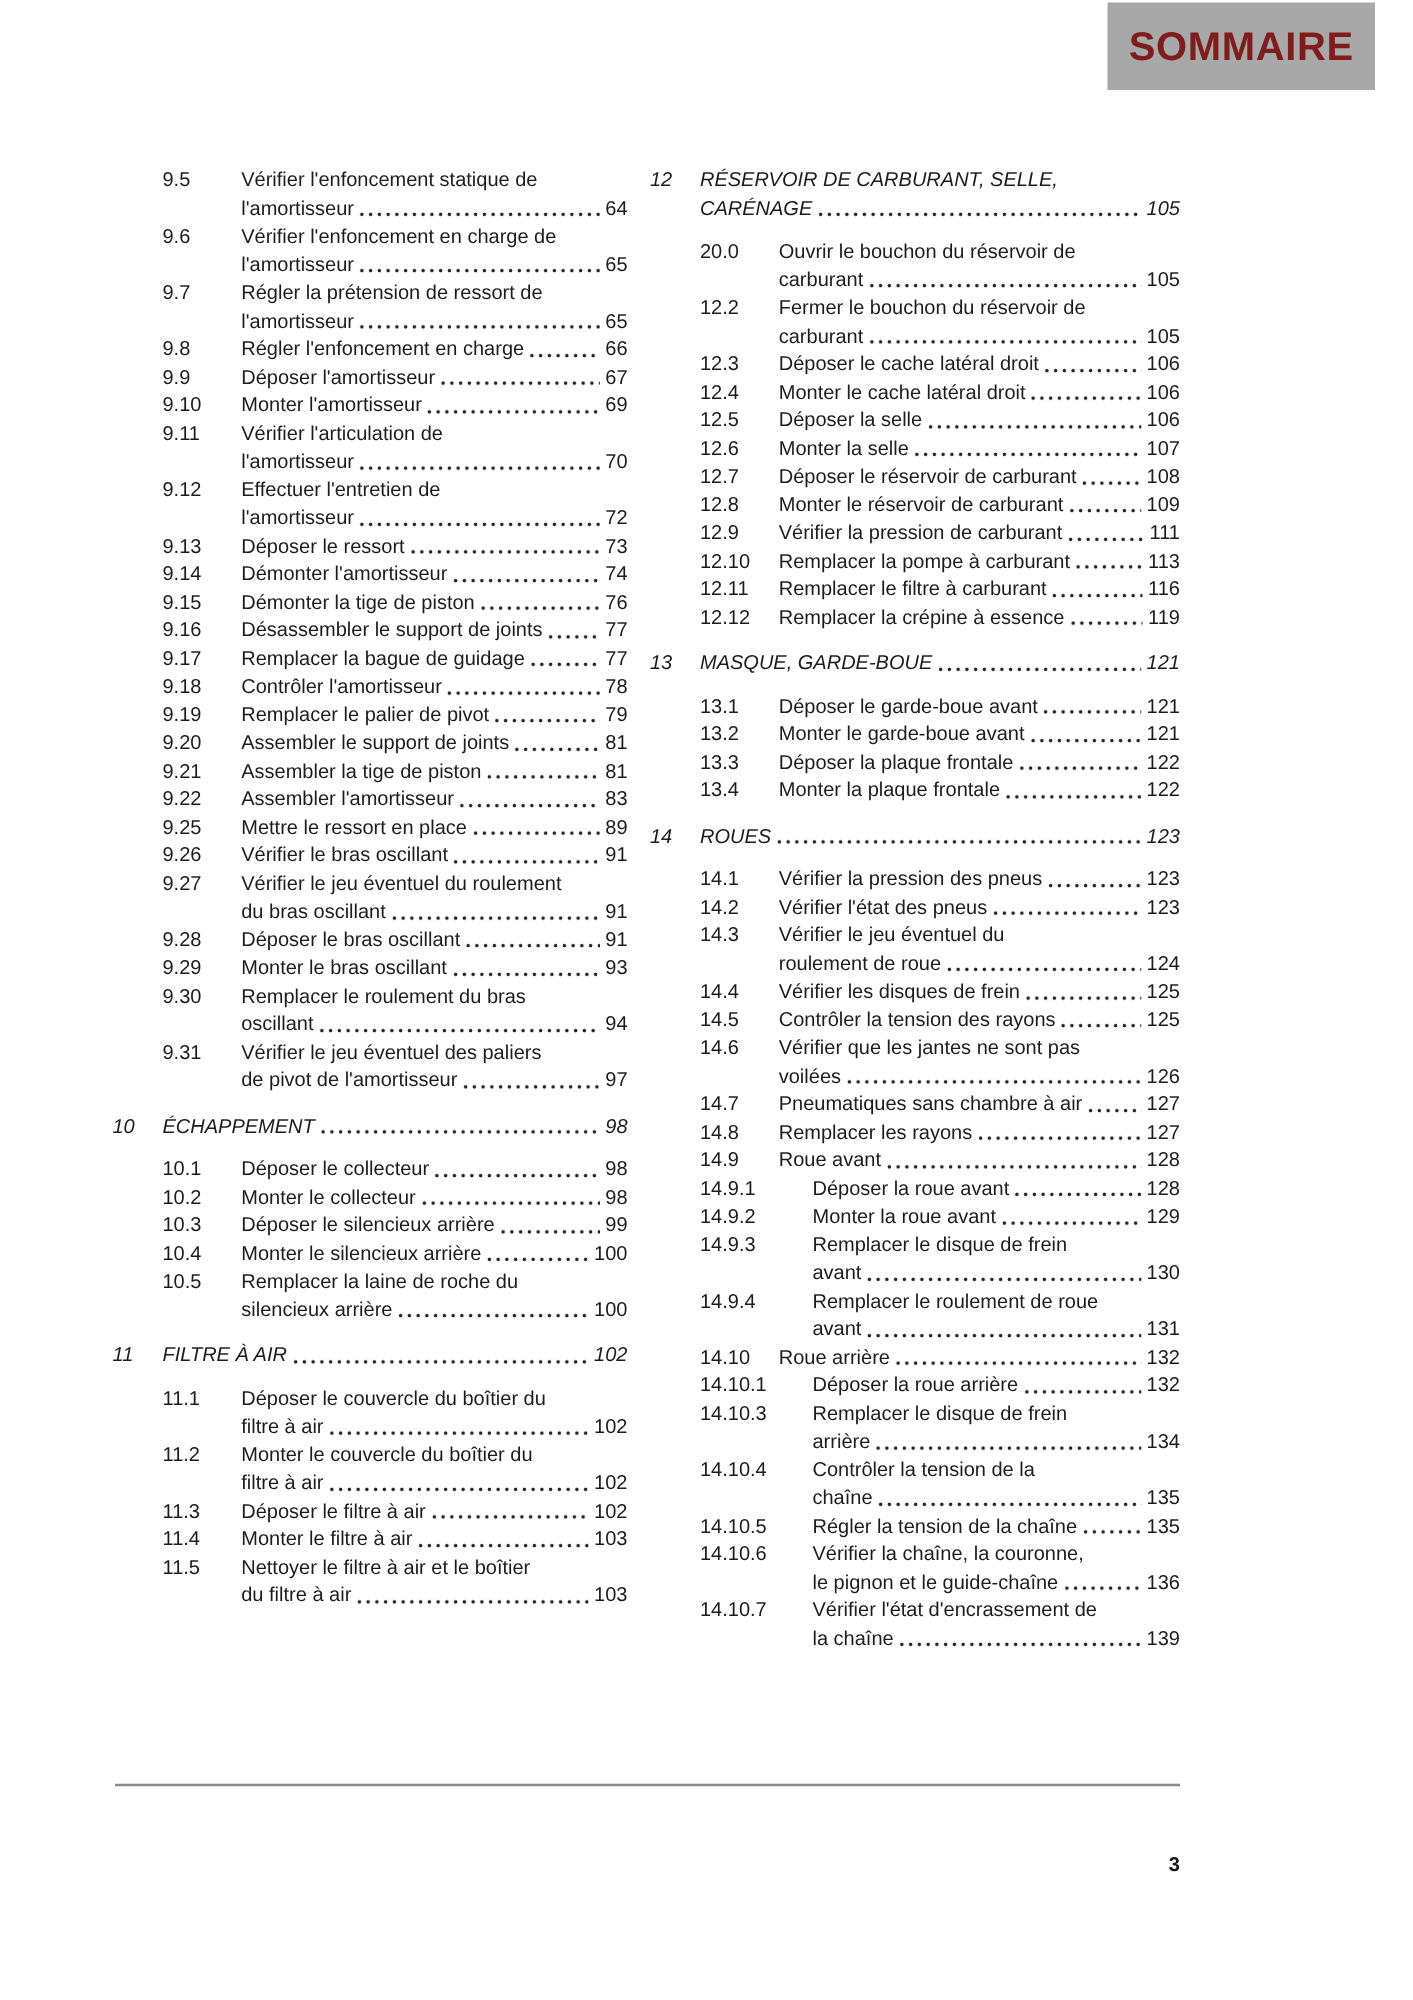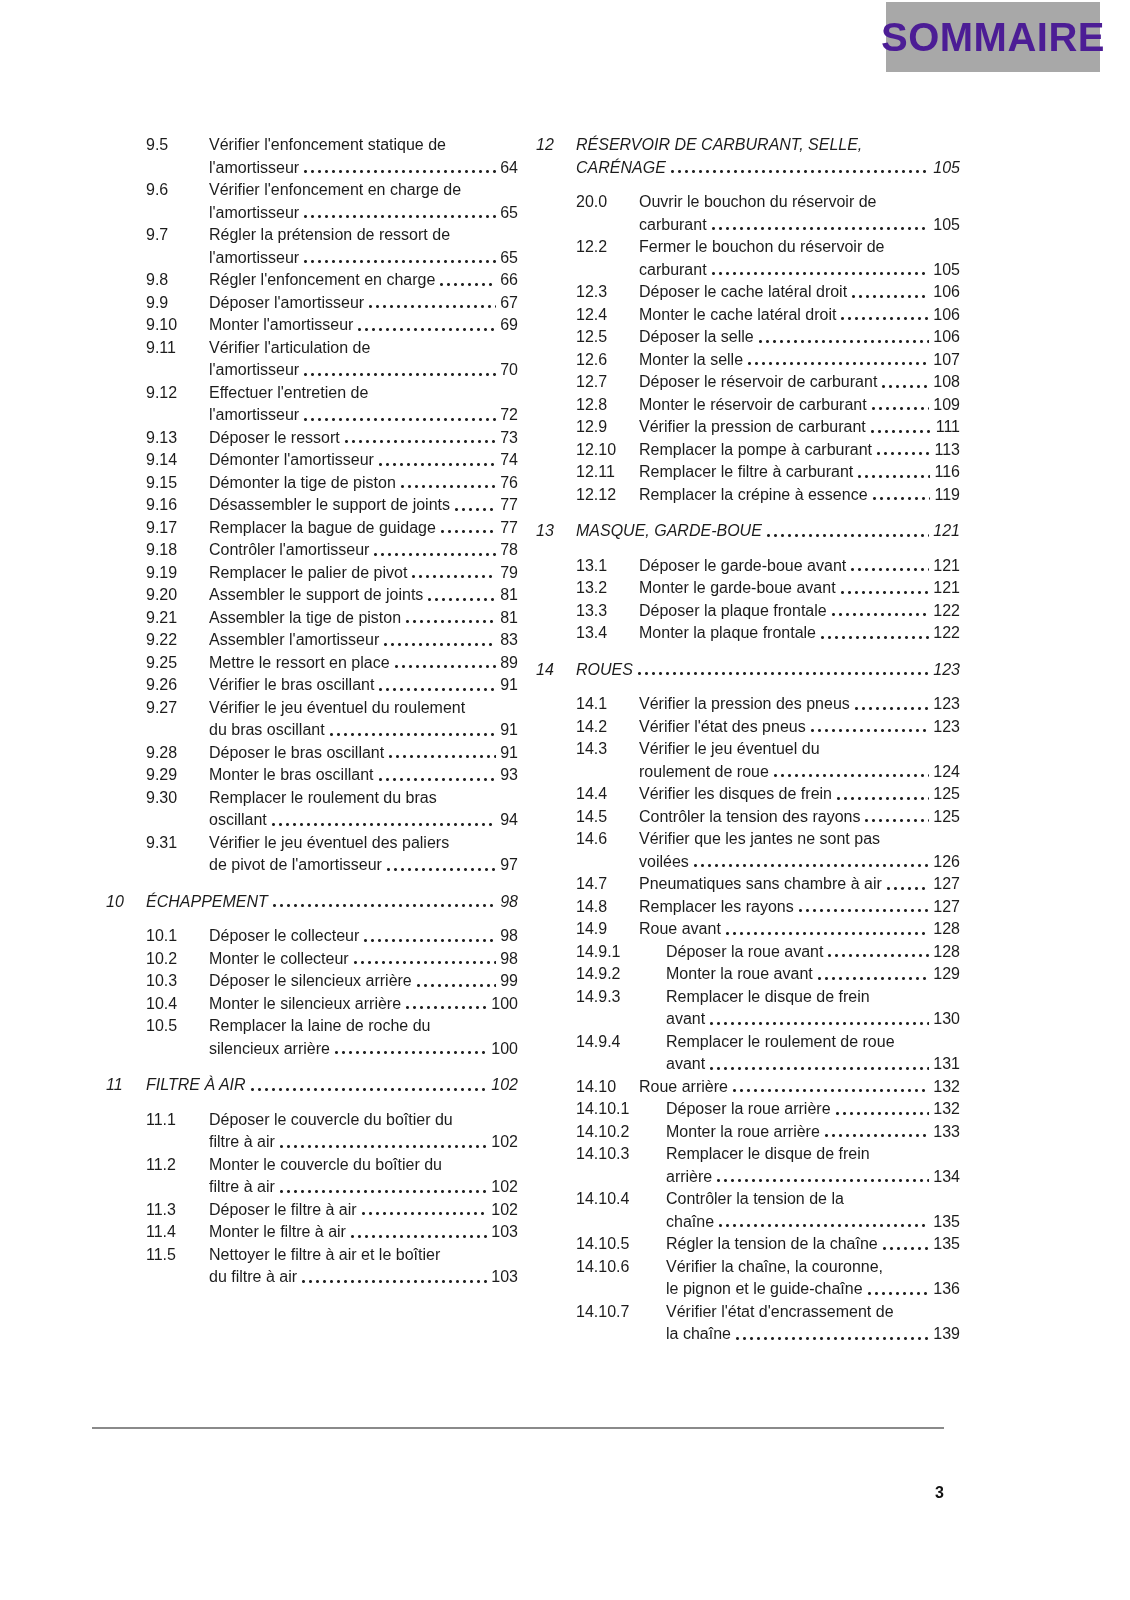--- a/index.html
+++ b/index.html
@@ -18,35 +18,35 @@
     left: 886px;
     top: 2px;
     width: 214px;
     height: 70px;
     background: #a8a8a8;
     display: flex;
     align-items: center;
     justify-content: center;
   }
   .banner-title {
-    font-size: 40px;
+    font-size: 32px;
     font-weight: bold;
-    color: #4c1d95;
+    color: #7f1d1d;
     letter-spacing: 0.5px;
   }
   
   .content {
     position: absolute;
     left: 90px;
     top: 134px;
     width: 854px;
     display: flex;
     gap: 18px;
   }
-  .col-left  { width: 412px; flex: 0 0 auto; margin-left: 16px; }
+  .col-left  { width: 412px; flex: 0 0 auto; }
   .col-right { width: 424px; flex: 0 0 auto; }
   .entry {
     display: flex;
     font-size: 16px;
     line-height: 22.5px;
     white-space: nowrap;
   }
   .entry .num { flex: 0 0 auto; }
   .entry.section { margin-top: 14px; margin-bottom: 12px; font-style: italic; }
   .entry.section .num { width: 40px; }
@@ -823,30 +823,20 @@
           <span class="num">14.10.1</span>
           <div class="body">
             <div class="row">
               <span class="t">Déposer la roue arrière</span>
               <span class="dots"></span>
               <span class="pg">132</span>
             </div>
           </div>
         </div>
         <div class="entry subsub">
-          <span class="num">14.10.2</span>
-          <div class="body">
-            <div class="row">
-              <span class="t">Monter la roue arrière</span>
-              <span class="dots"></span>
-              <span class="pg">133</span>
-            </div>
-          </div>
-        </div>
-        <div class="entry subsub">
           <span class="num">14.10.3</span>
           <div class="body">
             <div class="tline">Remplacer le disque de frein</div>
             <div class="row">
               <span class="t">arrière</span>
               <span class="dots"></span>
               <span class="pg">134</span>
             </div>
           </div>
         </div>

